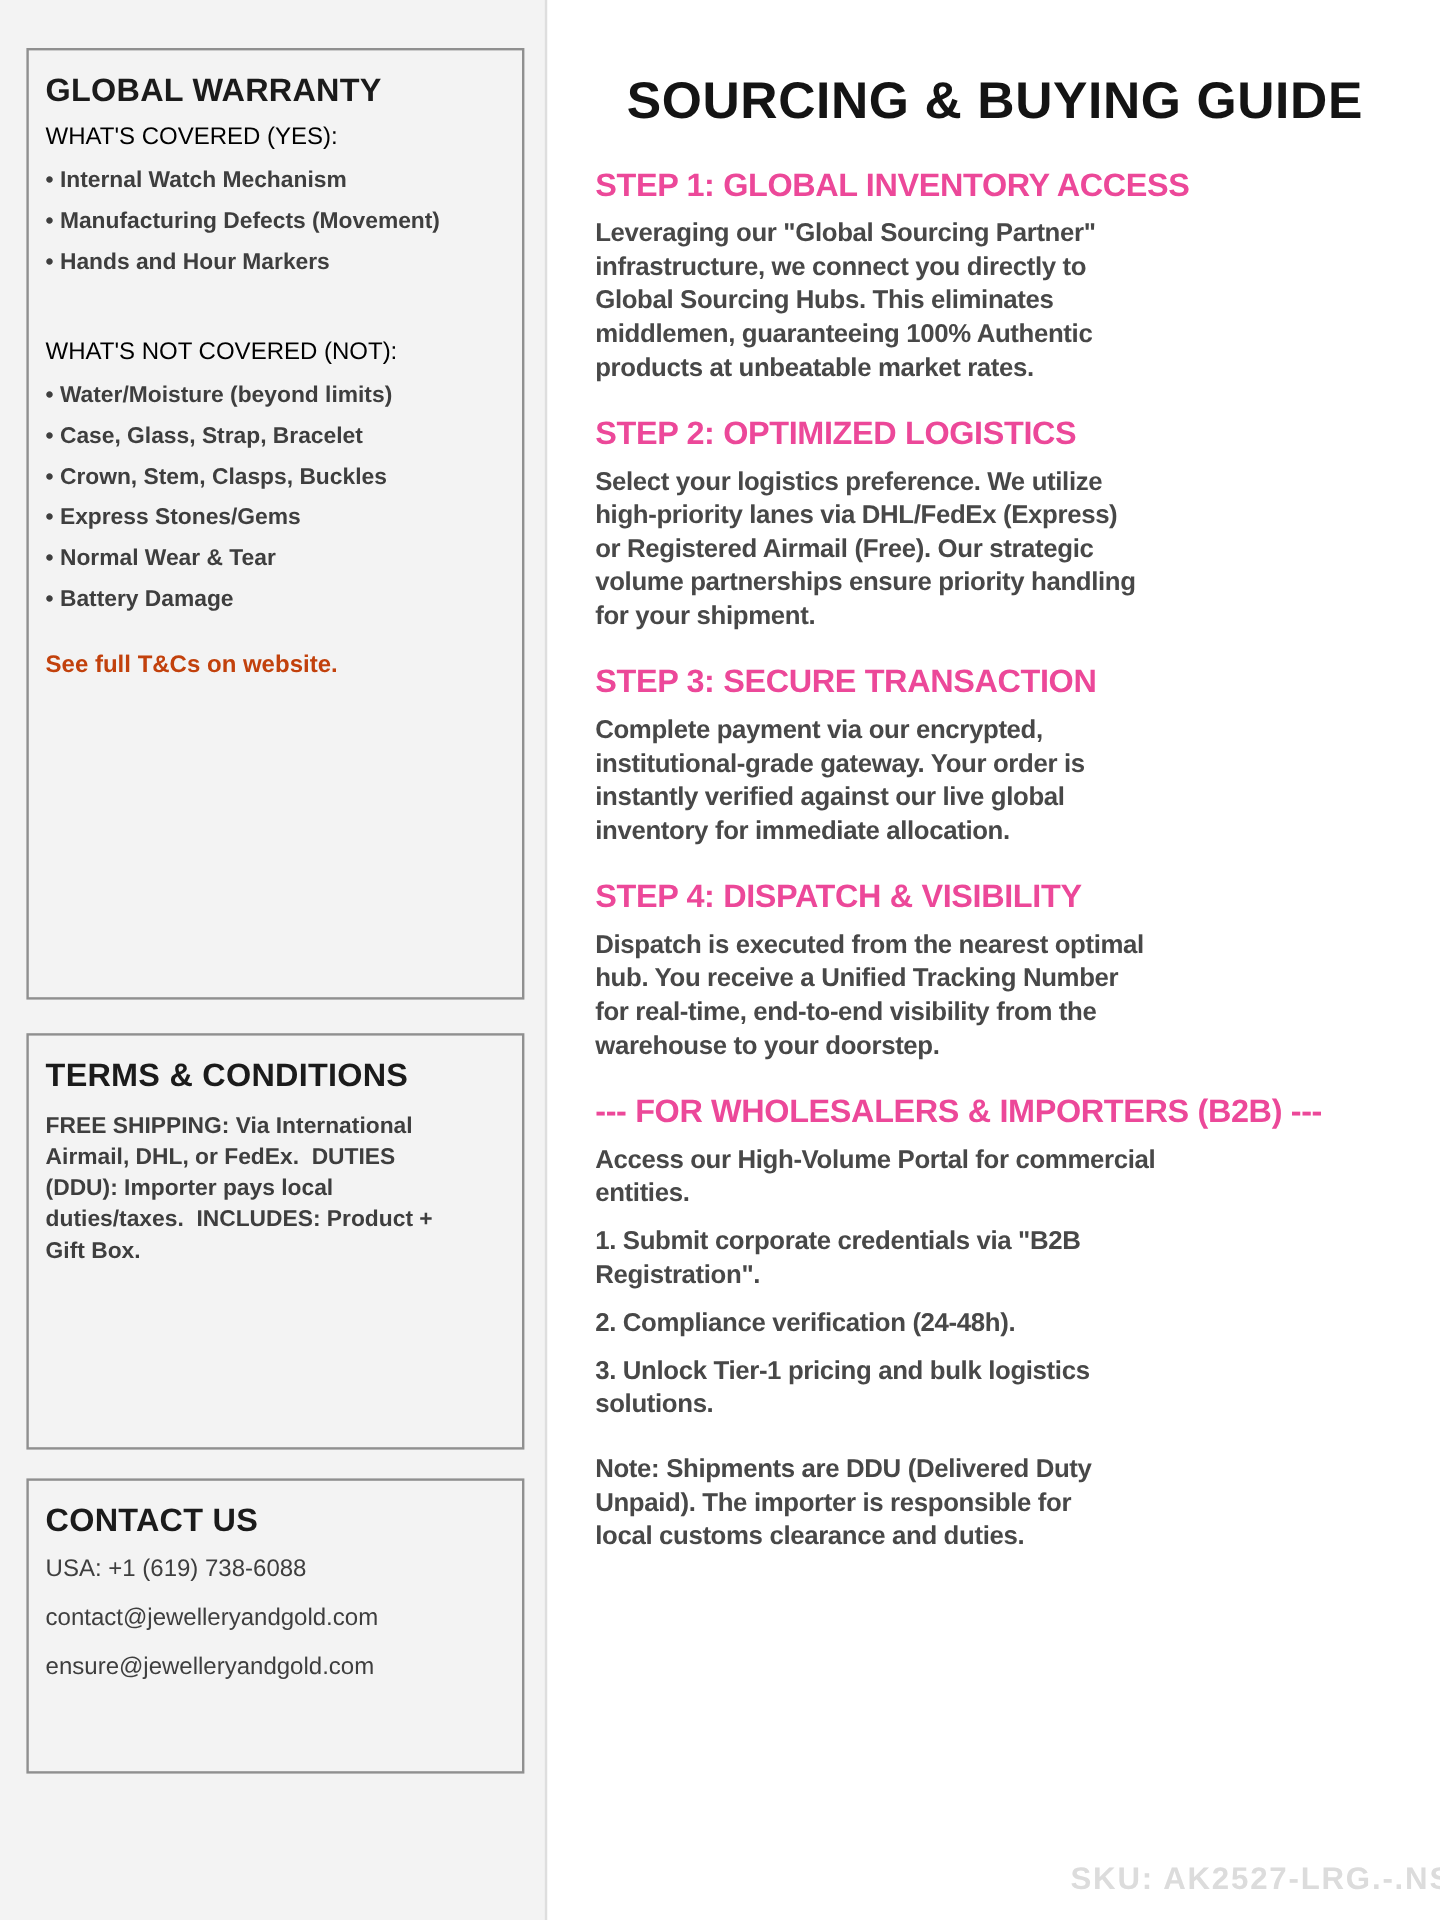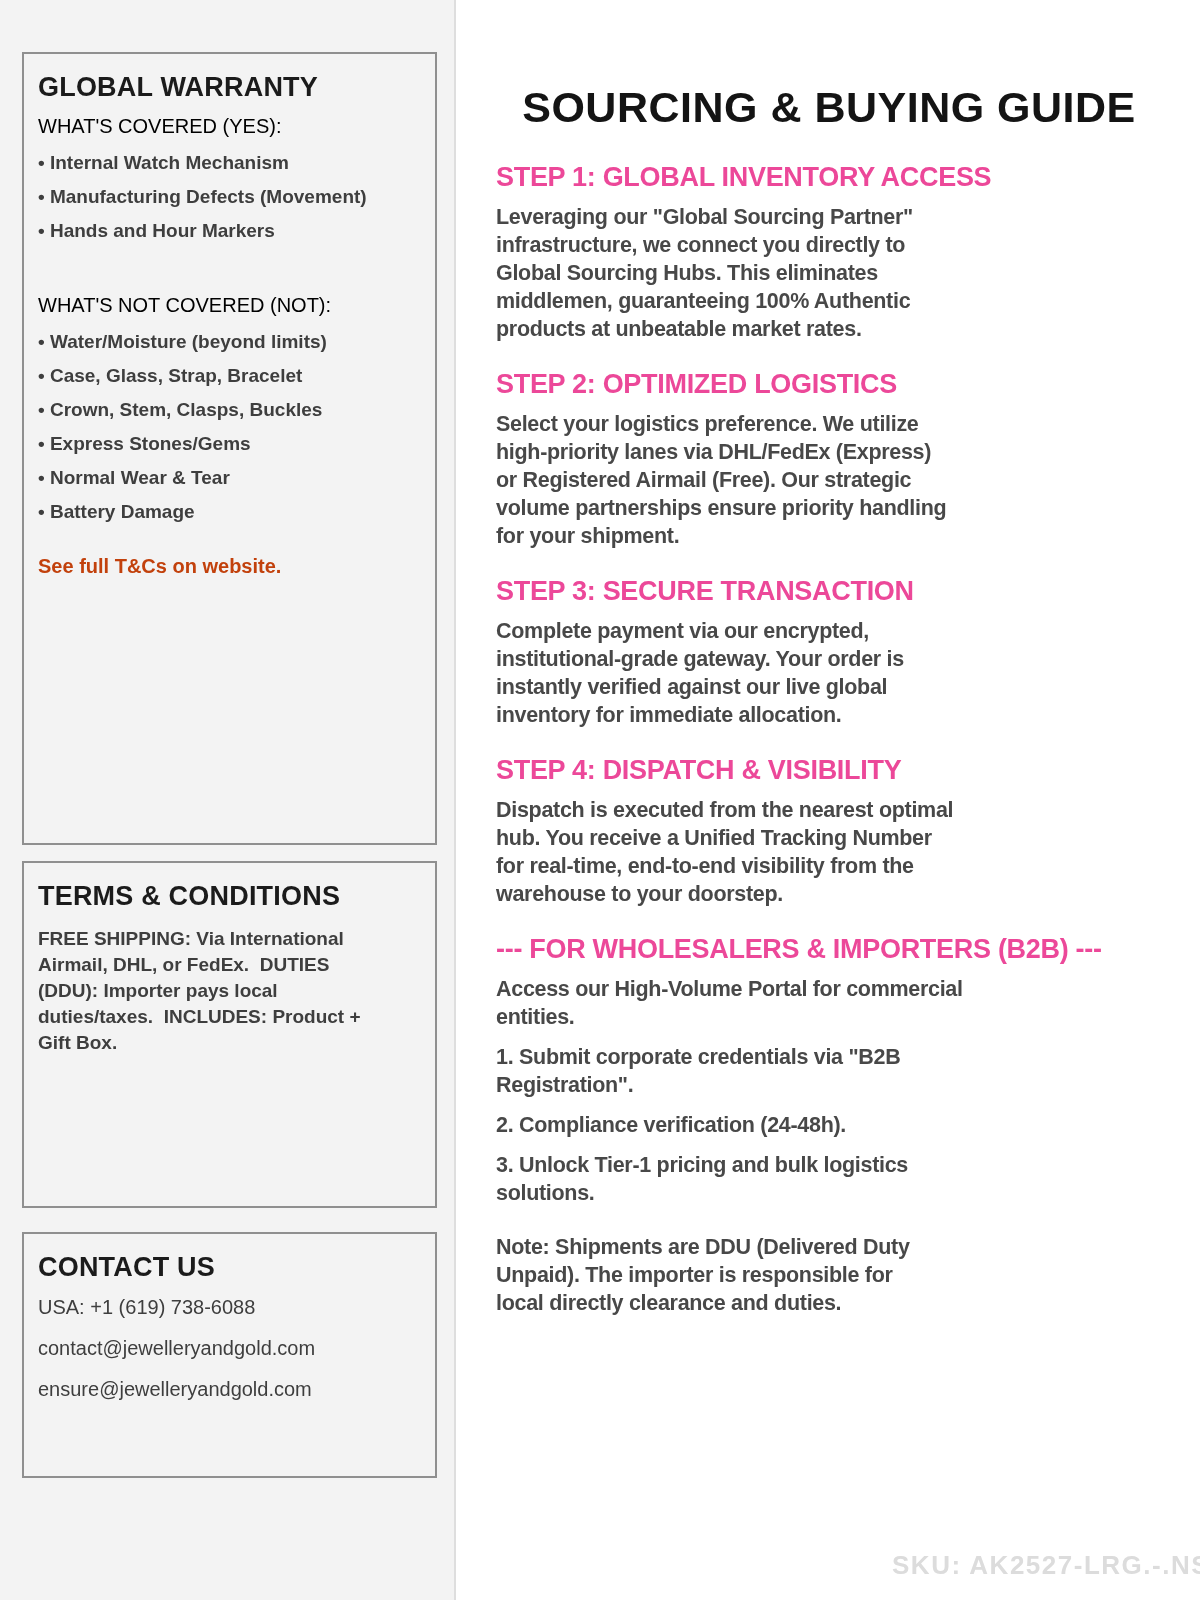--- a/index.html
+++ b/index.html
@@ -18,21 +18,21 @@
     width: 456px; height: 1600px;
     background: #f3f3f3;
     border-right: 2px solid #dedede;
   }
   .panel {
     position: absolute; left: 22px; width: 415px;
     border: 2px solid #8f8f8f;
     background: #f3f3f3;
     padding: 18px 16px 16px 14px;
   }
-  .panel-warranty { top: 40px;  height: 793px; margin-top: 12px; }
+  .panel-warranty { top: 40px;  height: 793px; }
   .panel-terms    { top: 861px; height: 347px; }
   .panel-contact  { top: 1232px; height: 246px; }
 
   .panel-title {
     font-size: 27px; font-weight: bold; color: #1b1b1b;
     letter-spacing: 0.2px; margin: 0 0 12px 0;
   }
   .sub-heading {
     font-size: 20px; font-weight: normal; color: #000000;
     margin: 0 0 8px 0;
@@ -56,21 +56,21 @@
     font-size: 20px; font-weight: normal; color: #3e3e3e;
     line-height: 24px; margin: 0 0 17px 0;
   }
 
   
   .main {
     position: absolute; left: 458px; top: 0;
     width: 742px; height: 1600px;
   }
   .main-title {
-    margin: 83px 10px 0 10px;
+    margin: 60px 10px 0 10px;
     text-align: center;
     font-size: 43px; font-weight: bold; color: #141414;
     letter-spacing: 0.5px;
   }
   .content { padding: 0 30px 0 38px; }
   .step-heading {
     font-size: 27px; font-weight: bold; color: #ec4899;
     letter-spacing: -0.3px;
     margin: 26px 0 10px 0;
   }
@@ -165,18 +165,18 @@
     <div class="step-heading">--- FOR WHOLESALERS &amp; IMPORTERS (B2B) ---</div>
     <div class="body-para">Access our High-Volume Portal for commercial
 entities.</div>
     <div class="body-para">1. Submit corporate credentials via "B2B
 Registration".</div>
     <div class="body-para">2. Compliance verification (24-48h).</div>
     <div class="body-para">3. Unlock Tier-1 pricing and bulk logistics
 solutions.</div>
     <div class="body-para note-para">Note: Shipments are DDU (Delivered Duty
 Unpaid). The importer is responsible for
-local directly clearance and duties.</div>
+local customs clearance and duties.</div>
 
   </div>
 </div>
 
 <div class="sku">SKU: AK2527-LRG.-.NS</div>
 
 </body></html>

